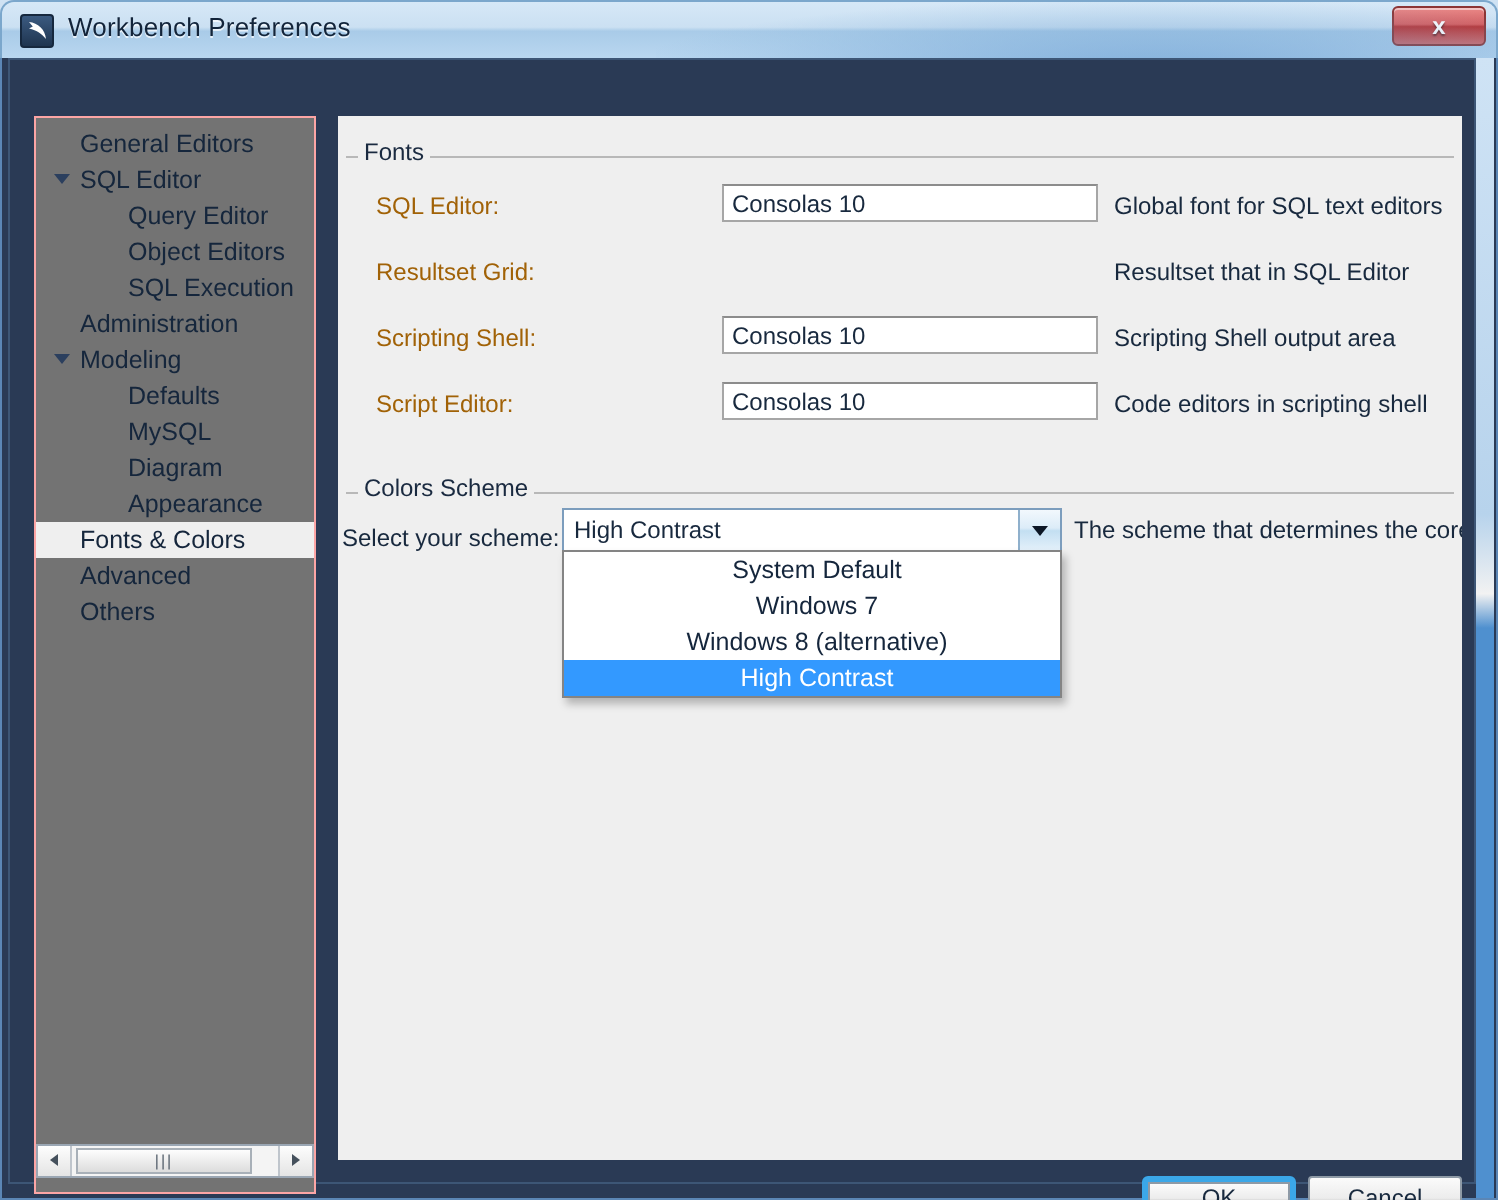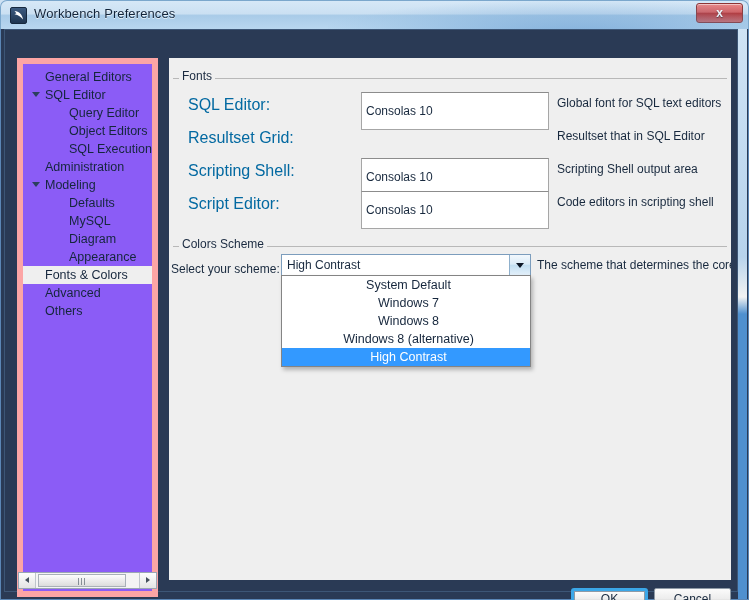--- a/index.html
+++ b/index.html
@@ -110,22 +110,22 @@
     width: 9px; height: 100%;
     background: linear-gradient(to bottom, #cfe3f5 0%, #b7d3ec 40%, #f2f2f2 47%, #4f90cf 50%, #4f90cf 100%);
   }
 
   
   #tree-panel {
     position: absolute;
     left: 16px; top: 29px;
     width: 141px;
     height: 539px;
-    background: #8b5cf6;
-    border: 6px solid #fca5a5;
+    background: #737373;
+    border: 1px solid #fca5a5;
     box-sizing: border-box;
     overflow: hidden;
   }
   .tree-item {
     position: relative;
     height: 18px;
     line-height: 18px;
     font-size: 12.5px;
     color: #15263c;
     white-space: nowrap;
@@ -236,28 +236,28 @@
     background: #b8b8b8;
   }
 
   #fonts-group { left: 2px; top: 12px; width: 558px; height: 150px; }
   #scheme-group { left: 2px; top: 180px; width: 558px; height: 45px; }
 
   .font-row { position: absolute; left: 0; width: 100%; height: 24px; }
   .row-label {
     position: absolute;
     left: 17px; top: 4px;
-    font-size: 16px;
-    color: #0369a1;
+    font-size: 12px;
+    color: #a16207;
     white-space: nowrap;
   }
   .row-input {
     position: absolute;
     left: 190px; top: 0;
-    width: 188px; height: 38px;
+    width: 188px; height: 19px;
     background: #ffffff;
     border: 1px solid #a6a6a6;
     border-top-color: #8c8c8c;
     box-sizing: border-box;
     font-family: "Liberation Sans", sans-serif;
     font-size: 12px;
     color: #18293e;
     padding: 2px 4px;
     outline: none;
   }
@@ -473,21 +473,20 @@
         <span id="combo-button">
             <span class="tri"></span>
           </span>
       </div>
 
       <div id="combo-desc">The scheme that determines the core col</div>
 
       <div id="dropdown-list">
           <div class="dd-item">System Default</div>
           <div class="dd-item">Windows 7</div>
-          <div class="dd-item">Windows 8</div>
           <div class="dd-item">Windows 8 (alternative)</div>
           <div class="dd-item selected">High Contrast</div>
         </div>
 
     </div>
 
     <div id="ok-button">
       <div class="inner">OK</div>
     </div>
     <div id="cancel-button">Cancel</div>

